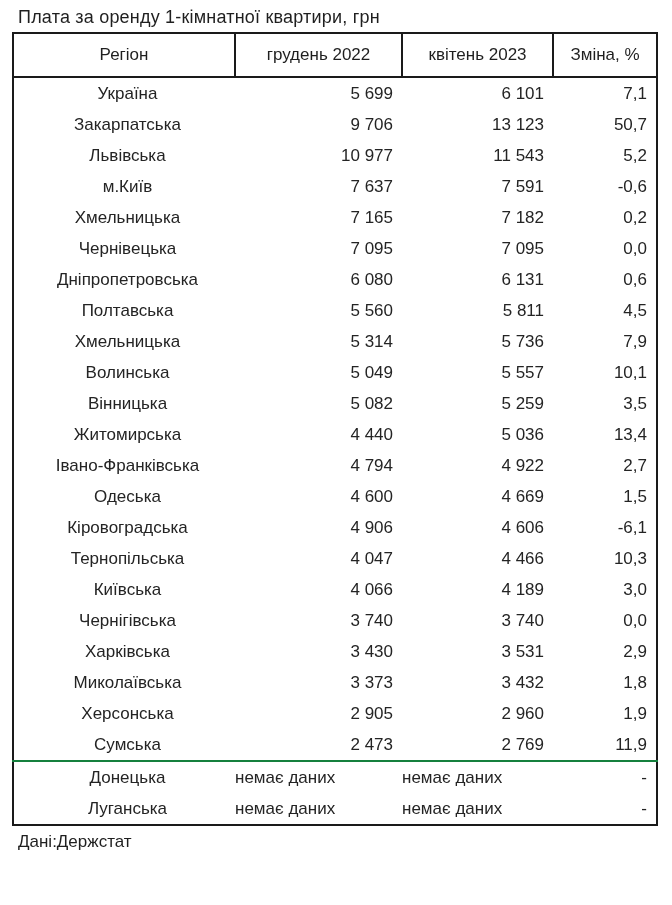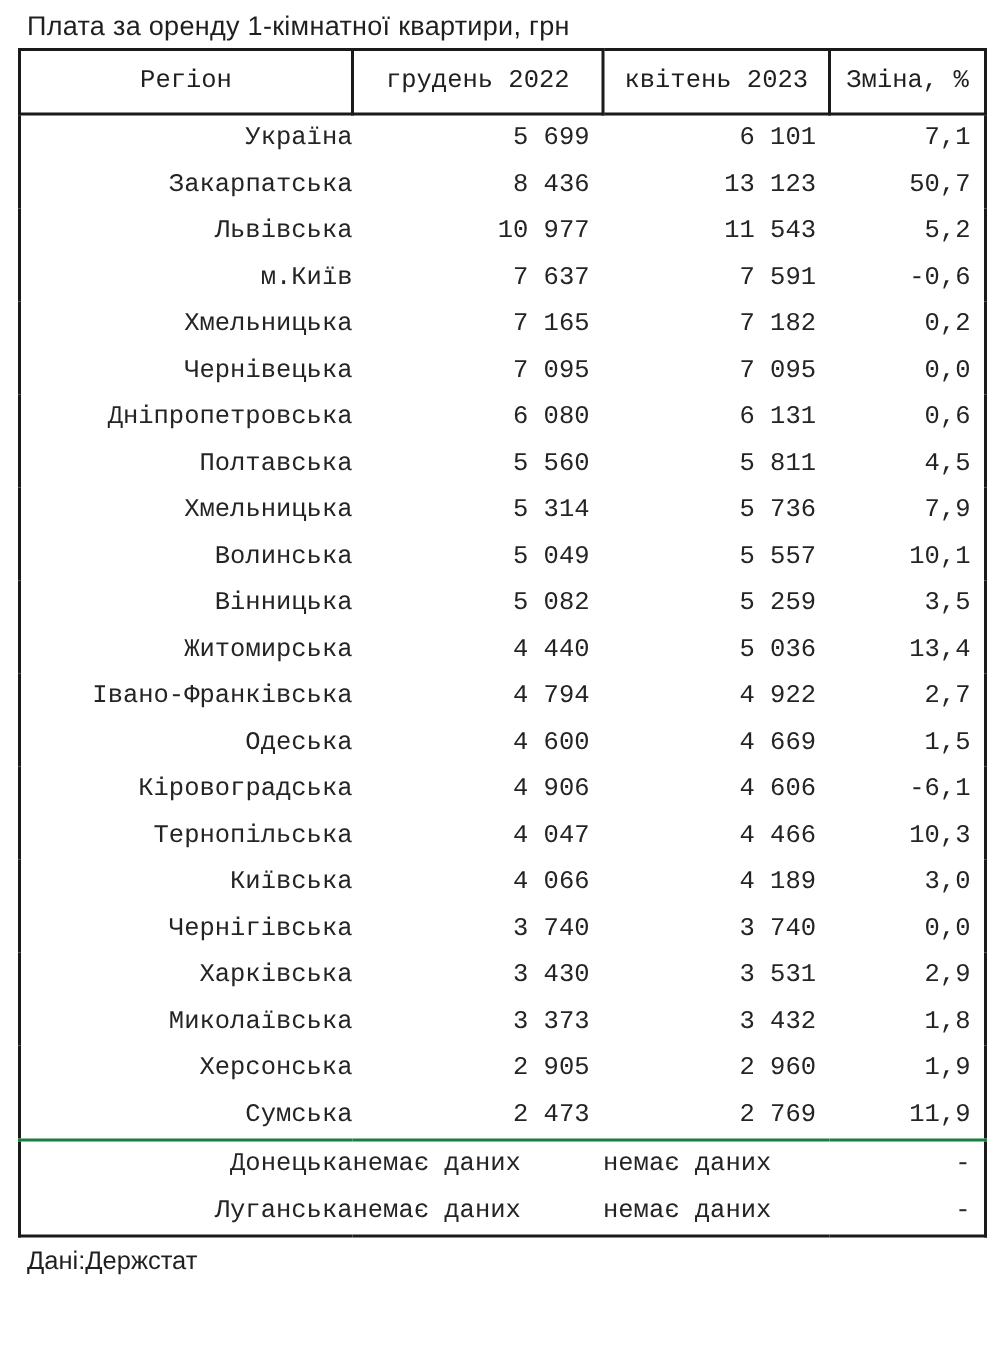--- a/index.html
+++ b/index.html
@@ -24,21 +24,20 @@
     margin: 2px 0 4px 18px;
     color: #1f1f1f;
     letter-spacing: 0.2px;
   }
   table.rent-table {
     border-collapse: collapse;
     table-layout: fixed;
     width: 644px;
     margin-left: 12px;
     border: 2px solid #1a1a1a;
-    font-family: Liberation Mono, monospace;
   }
   col.c-region  { width: 222px; }
   col.c-dec     { width: 167px; }
   col.c-apr     { width: 151px; }
   col.c-change  { width: 104px; }
   thead th {
     border: 2px solid #1a1a1a;
     font-weight: normal;
     font-size: 17px;
     text-align: center;
@@ -47,21 +46,21 @@
     background: #ffffff;
   }
   tbody td {
     font-size: 17px;
     padding: 4px 0;
     line-height: 23px;
     color: #242424;
     white-space: nowrap;
     overflow: hidden;
   }
-  tbody td.region { text-align: right;  padding-left: 6px; }
+  tbody td.region { text-align: center;  padding-left: 6px; }
   tbody td.num    { text-align: right; padding-right: 9px; }
   tbody td.center { text-align: left; }
   tbody.nodata-section { border-top: 2px solid #15803d; }
   .source-note {
     font-size: 17px;
     margin: 6px 0 0 18px;
     color: #1f1f1f;
   }
 </style>
 </head>
@@ -88,21 +87,21 @@
     </thead>
     <tbody>
         <tr>
           <td class="region">Україна</td>
           <td class="num">5 699</td>
           <td class="num">6 101</td>
           <td class="num">7,1</td>
         </tr>
         <tr>
           <td class="region">Закарпатська</td>
-          <td class="num">8 436</td>
+          <td class="num">9 706</td>
           <td class="num">13 123</td>
           <td class="num">50,7</td>
         </tr>
         <tr>
           <td class="region">Львівська</td>
           <td class="num">10 977</td>
           <td class="num">11 543</td>
           <td class="num">5,2</td>
         </tr>
         <tr>

